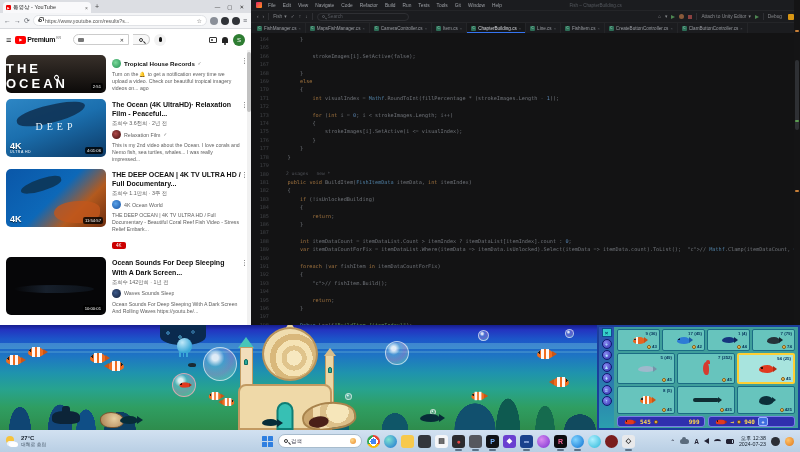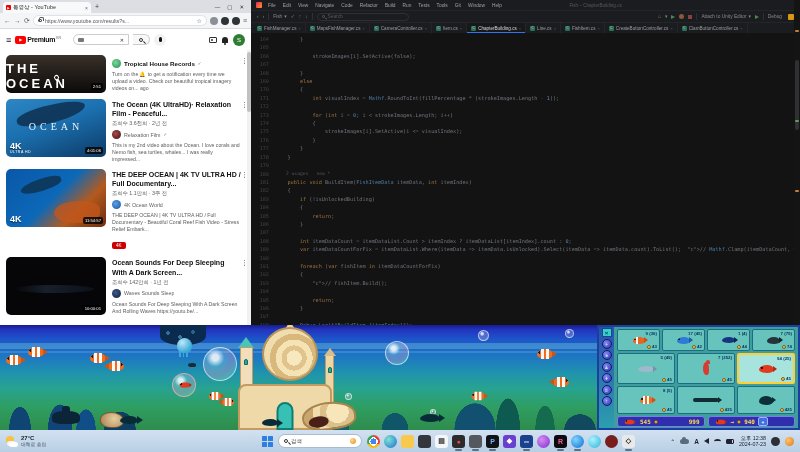--- a/index.html
+++ b/index.html
@@ -307,21 +307,21 @@
               <span class="yt-chname">Tropical House Records</span>
               <span class="yt-check">✓</span>
             </div>
             <div class="yt-desc">Turn on the 🔔 to get a notification every time we upload a video. Check our beautiful tropical imagery videos on... ago</div>
           </div>
           <span class="yt-kebab">⋮</span>
         </div>
         <div class="yt-row">
           <div class="yt-thumb t-whale">
             <span class="whalebody"></span>
-            <div class="th-word">OCEAN</div>
+            <div class="th-word">DEEP</div>
             <div class="th-corner">
               <div class="th-4k">4K</div>
               <div class="th-sub">ULTRA HD</div>
             </div>
             <span class="th-dur">4:01:06</span>
           </div>
           <div class="yt-info">
             <div class="yt-title">The Ocean (4K UltraHD)· Relaxation Film - Peaceful...</div>
             <div class="yt-meta">조회수 3.6천회 · 2년 전</div>
             <div class="yt-chrow">

